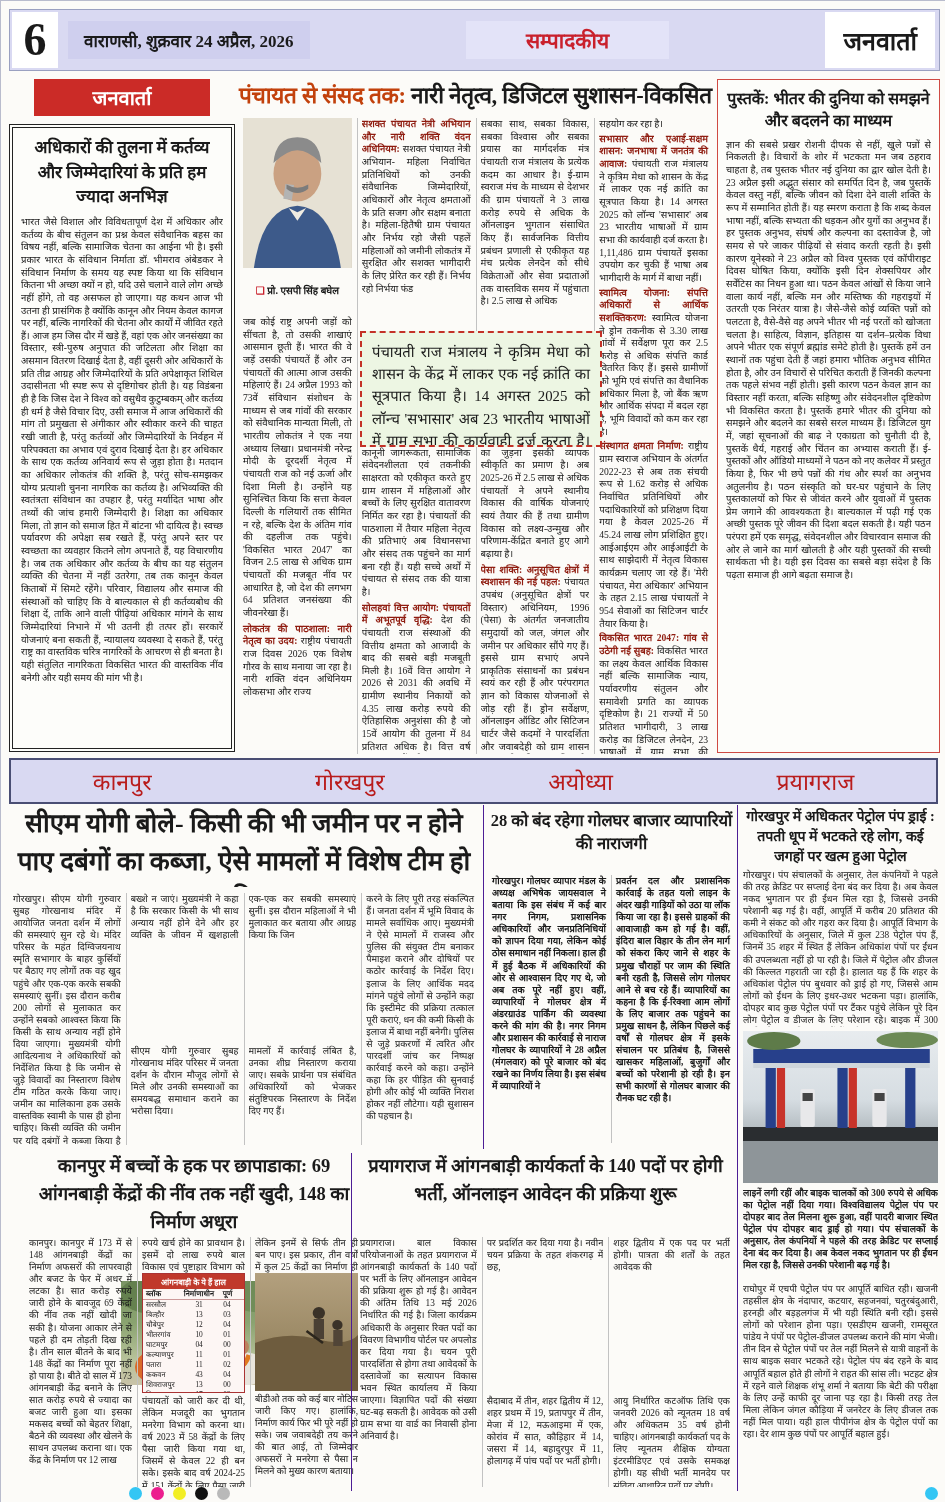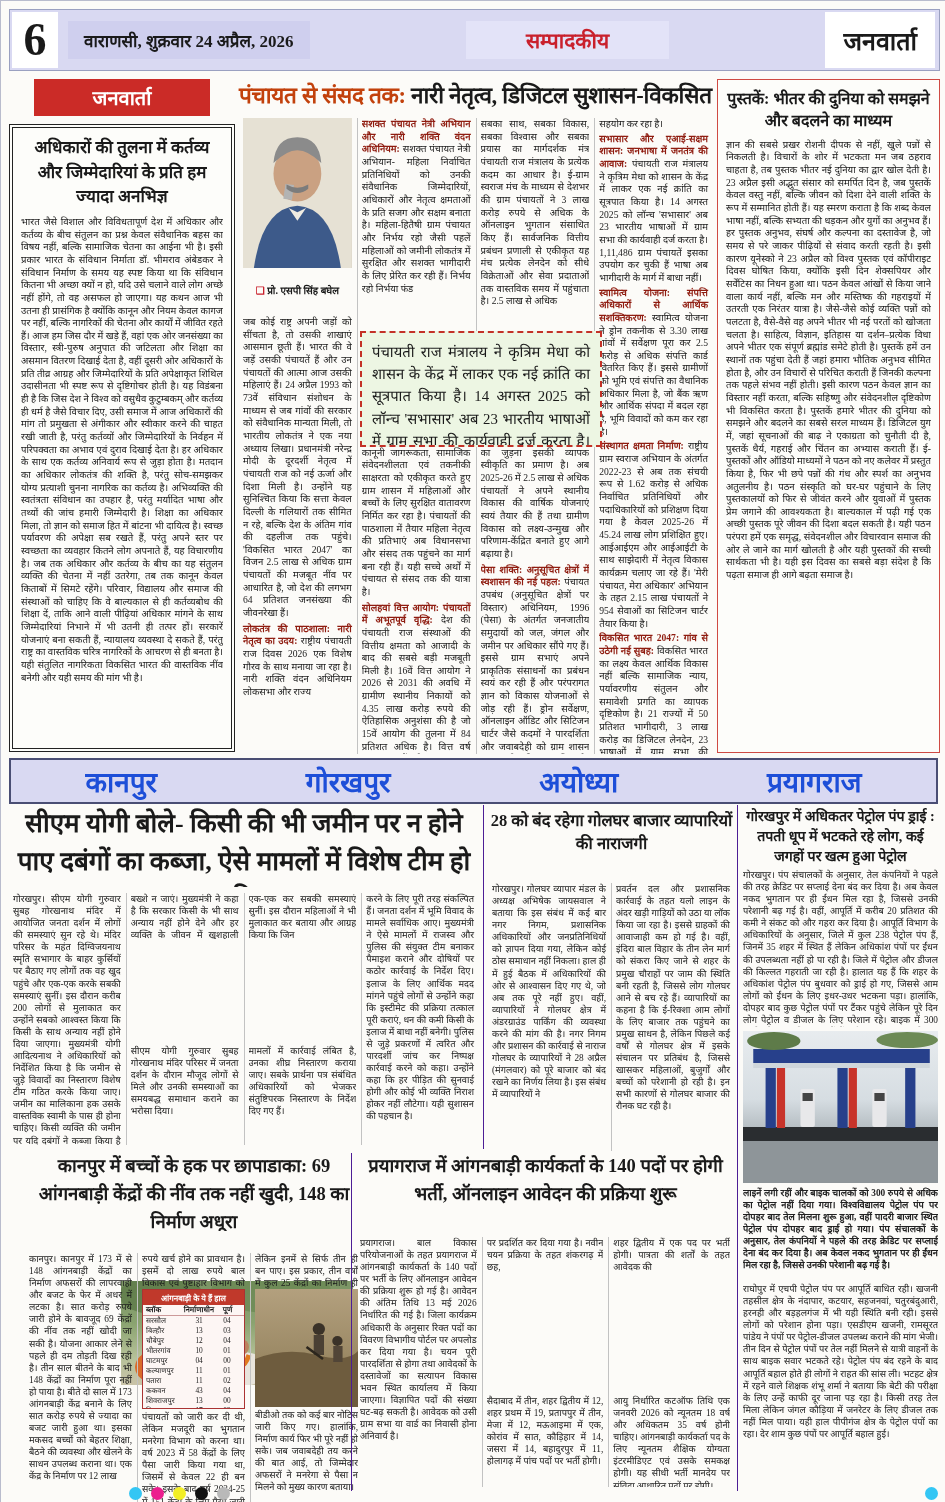--- a/index.html
+++ b/index.html
@@ -35,21 +35,21 @@
   .chead{font-size:22.5px;font-weight:bold;white-space:nowrap;letter-spacing:-0.3px;}
   .photo{width:100%;position:relative;overflow:hidden;background:#ddd;}
   .pcaption{font-size:10px;font-weight:bold;text-align:center;padding:15px 0;}
   .hlbox{background:#edf6e3;border:2px dashed #c33127;padding:8px 10px;
          font-size:14.8px;line-height:1.5;font-weight:500;text-align:justify;z-index:5;}
   
   .rbox{border:1px solid #cf4a43;padding:6px 8px;overflow:hidden;background:#fdfdfa;}
   .rhead{font-size:16px;font-weight:bold;text-align:center;line-height:1.4;margin:2px 0 6px;}
   
   .citystrip{background:#d9d9f2;border:2px solid #4a4e74;display:flex;align-items:center;justify-content:space-around;}
-  .city{color:#1d4ed8;font-size:28px;font-weight:bold;}
+  .city{color:#b91c1c;font-size:23px;font-weight:normal;}
   
   .s1head{font-size:26px;font-weight:bold;text-align:center;line-height:1.45;}
   .s2head{font-size:16.5px;font-weight:bold;text-align:center;line-height:1.4;}
   .s3head{font-size:14.2px;font-weight:bold;text-align:center;line-height:1.4;font-family:Liberation Serif, serif;}
   .s4head{font-size:18.5px;font-weight:bold;text-align:center;line-height:1.5;}
   .divider-left{border-left:1px solid #4c1d95;}
   
   .ph-portrait{background:linear-gradient(180deg,#e9e5da 0%,#ded8ca 60%,#cfc8b8 100%);}
   .ph-green{background:linear-gradient(180deg,#7a9464 0%,#8aa370 40%,#b7c29a 75%,#c9c3a8 100%);}
   .ph-petrol{background:linear-gradient(180deg,#e8ecef 0%,#d6dde2 45%,#9aa3a8 80%,#6f767a 100%);}
@@ -185,21 +185,21 @@
         <circle cx="120" cy="66" r="8" fill="#b9855f"></circle>
         <path d="M112 74 Q120 96 128 74" stroke="#e07a1f" stroke-width="5" fill="none"></path>
         <ellipse cx="196" cy="90" rx="26" ry="16" fill="#2f3038"></ellipse>
         <circle cx="196" cy="68" r="8" fill="#b9855f"></circle>
       </svg>
     </div>
   </div>
 
   <div class="abs divider-left" style="left:482px;top:804px;width:252px;height:344px;padding-left:4px;box-sizing:border-box;">
     <div class="s2head" style="height:58px;overflow:hidden;margin-top:4px;">28 को बंद रहेगा गोलघर बाजार व्यापारियों की नाराजगी</div>
-    <div class="cols" style="margin-top:16px;height:268px;">
+    <div class="cols" style="margin-top:8px;height:268px;font-weight:bold;">
       <div class="col">
         <p class="t2" style="margin:0;">गोरखपुर। गोलघर व्यापार मंडल के अध्यक्ष अभिषेक जायसवाल ने बताया कि इस संबंध में कई बार नगर निगम, प्रशासनिक अधिकारियों और जनप्रतिनिधियों को ज्ञापन दिया गया, लेकिन कोई ठोस समाधान नहीं निकला। हाल ही में हुई बैठक में अधिकारियों की ओर से आश्वासन दिए गए थे, जो अब तक पूरे नहीं हुए। वहीं, व्यापारियों ने गोलघर क्षेत्र में अंडरग्राउंड पार्किंग की व्यवस्था करने की मांग की है। नगर निगम और प्रशासन की कार्रवाई से नाराज गोलघर के व्यापारियों ने 28 अप्रैल (मंगलवार) को पूरे बाजार को बंद रखने का निर्णय लिया है। इस संबंध में व्यापारियों ने</p>
       </div>
       <div class="col">
         <p class="t2" style="margin:0;">प्रवर्तन दल और प्रशासनिक कार्रवाई के तहत यलो लाइन के अंदर खड़ी गाड़ियों को उठा या लॉक किया जा रहा है। इससे ग्राहकों की आवाजाही कम हो गई है। वहीं, इंदिरा बाल विहार के तीन लेन मार्ग को संकरा किए जाने से शहर के प्रमुख चौराहों पर जाम की स्थिति बनी रहती है, जिससे लोग गोलघर आने से बच रहे हैं। व्यापारियों का कहना है कि ई-रिक्शा आम लोगों के लिए बाजार तक पहुंचने का प्रमुख साधन है, लेकिन पिछले कई वर्षों से गोलघर क्षेत्र में इसके संचालन पर प्रतिबंध है, जिससे खासकर महिलाओं, बुजुर्गों और बच्चों को परेशानी हो रही है। इन सभी कारणों से गोलघर बाजार की रौनक घट रही है।</p>
       </div>
     </div>
   </div>
 
   <div class="abs divider-left" style="left:736px;top:804px;width:201px;height:686px;padding-left:5px;box-sizing:border-box;">
@@ -223,21 +223,21 @@
         <ellipse cx="30" cy="10" rx="26" ry="9" fill="#5e7b49"></ellipse>
         <ellipse cx="160" cy="9" rx="30" ry="8" fill="#6c8a55"></ellipse>
       </svg>
     </div>
     <div class="ph-cap" style="height:92px;overflow:hidden;margin-top:4px;">लाइनें लगी रहीं और बाइक चालकों को 300 रुपये से अधिक का पेट्रोल नहीं दिया गया। विश्वविद्यालय पेट्रोल पंप पर दोपहर बाद तेल मिलना शुरू हुआ, वहीं पादरी बाजार स्थित पेट्रोल पंप दोपहर बाद ड्राई हो गया। पंप संचालकों के अनुसार, तेल कंपनियों ने पहले की तरह क्रेडिट पर सप्लाई देना बंद कर दिया है। अब केवल नकद भुगतान पर ही ईंधन मिल रहा है, जिससे उनकी परेशानी बढ़ गई है।</div>
     <div class="t2" style="height:196px;overflow:hidden;margin-top:4px;">राघोपुर में एचपी पेट्रोल पंप पर आपूर्ति बाधित रही। खजनी तहसील क्षेत्र के नंदापार, कटयार, सहजनवां, चतुरबंदुआरी, हरनही और बड़हलगंज में भी यही स्थिति बनी रही। इससे लोगों को परेशान होना पड़ा। एसडीएम खजनी, रामसूरत पांडेय ने पंपों पर पेट्रोल-डीजल उपलब्ध कराने की मांग भेजी। तीन दिन से पेट्रोल पंपों पर तेल नहीं मिलने से यात्री वाहनों के साथ बाइक सवार भटकते रहे। पेट्रोल पंप बंद रहने के बाद आपूर्ति बहाल होते ही लोगों ने राहत की सांस ली। भटहट क्षेत्र में रहने वाले शिक्षक शंभू शर्मा ने बताया कि बेटी की परीक्षा के लिए उन्हें काफी दूर जाना पड़ रहा है। किसी तरह तेल मिला लेकिन जंगल कौड़िया में जनरेटर के लिए डीजल तक नहीं मिल पाया। यही हाल पीपीगंज क्षेत्र के पेट्रोल पंपों का रहा। देर शाम कुछ पंपों पर आपूर्ति बहाल हुई।</div>
   </div>
 
   <div class="abs" style="left:24px;top:1152px;width:338px;height:338px;">
     <div class="s4head" style="height:78px;overflow:hidden;">कानपुर में बच्चों के हक पर छापाडाका: 69 आंगनबाड़ी केंद्रों की नींव तक नहीं खुदी, 148 का निर्माण अधूरा</div>
-    <div class="cols" style="margin-top:22px;height:250px;">
+    <div class="cols" style="margin-top:6px;height:250px;">
       <div class="col">
         <p class="t2" style="margin:0;">कानपुर। कानपुर में 173 में से 148 आंगनबाड़ी केंद्रों का निर्माण अफसरों की लापरवाही और बजट के फेर में अधर में लटका है। सात करोड़ रुपये जारी होने के बावजूद 69 केंद्रों की नींव तक नहीं खोदी जा सकी है। योजना आकार लेने से पहले ही दम तोड़ती दिख रही है। तीन साल बीतने के बाद भी 148 केंद्रों का निर्माण पूरा नहीं हो पाया है। बीते दो साल में 173 आंगनबाड़ी केंद्र बनाने के लिए सात करोड़ रुपये से ज्यादा का बजट जारी हुआ था। इसका मकसद बच्चों को बेहतर शिक्षा, बैठने की व्यवस्था और खेलने के साधन उपलब्ध कराना था। एक केंद्र के निर्माण पर 12 लाख</p>
       </div>
       <div class="col">
         <p class="t2" style="margin:0;height:36px;overflow:hidden;">रुपये खर्च होने का प्रावधान है। इसमें दो लाख रुपये बाल विकास एवं पुष्टाहार विभाग को देने थे।</p>
         <div class="ntable" style="height:118px;">
           <div class="tt">आंगनबाड़ी के ये हैं हाल</div>
           <div class="thr">
             <span>ब्लॉक</span>
             <span>निर्माणाधीन</span>

